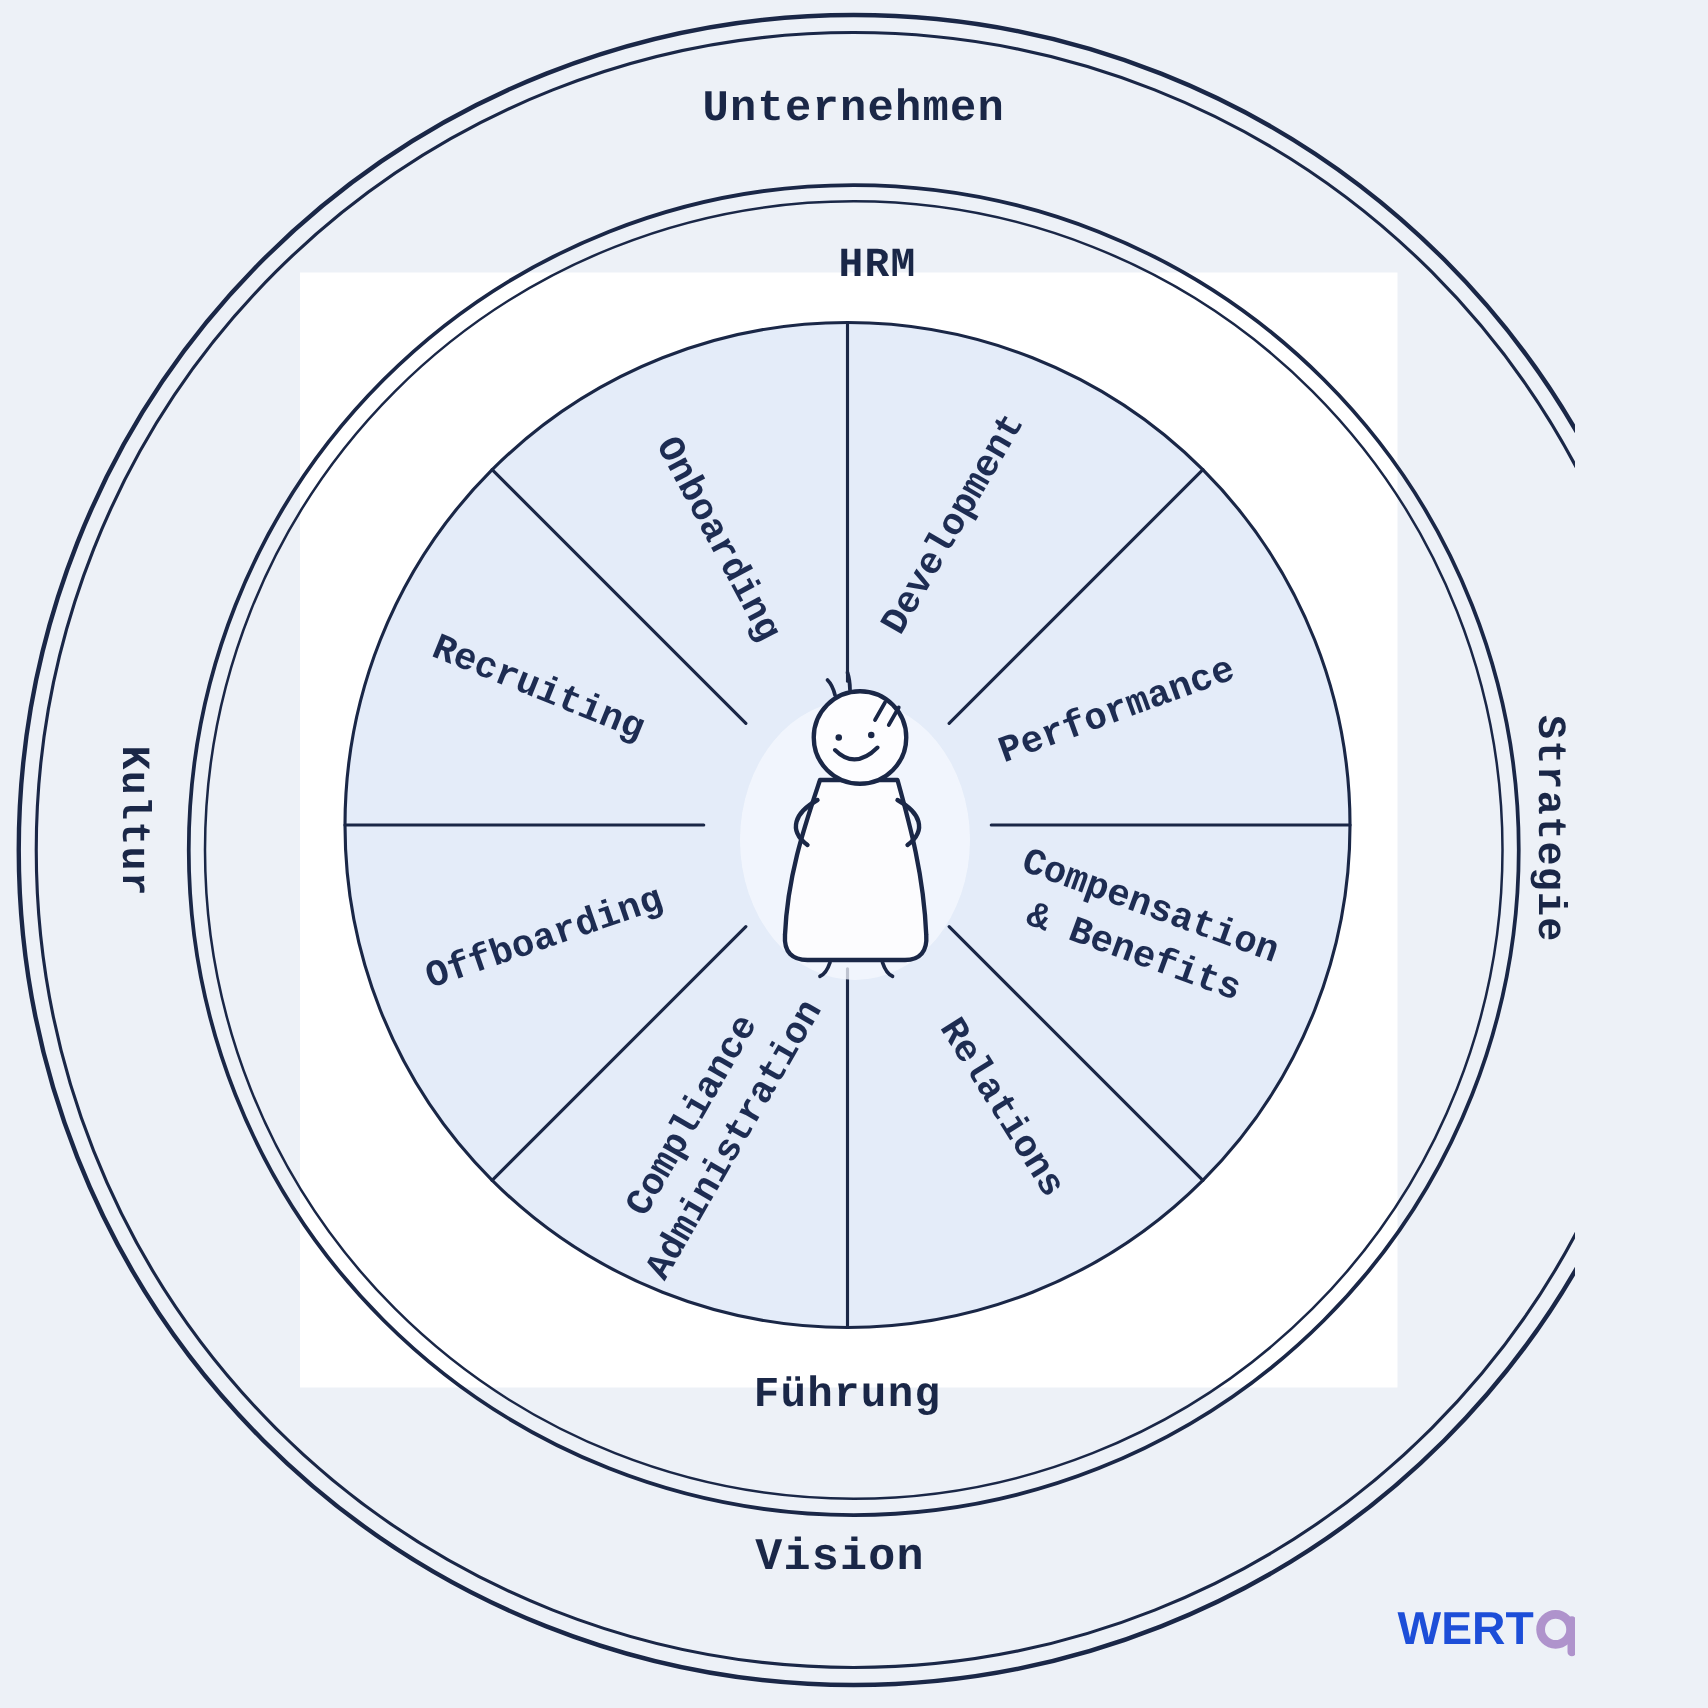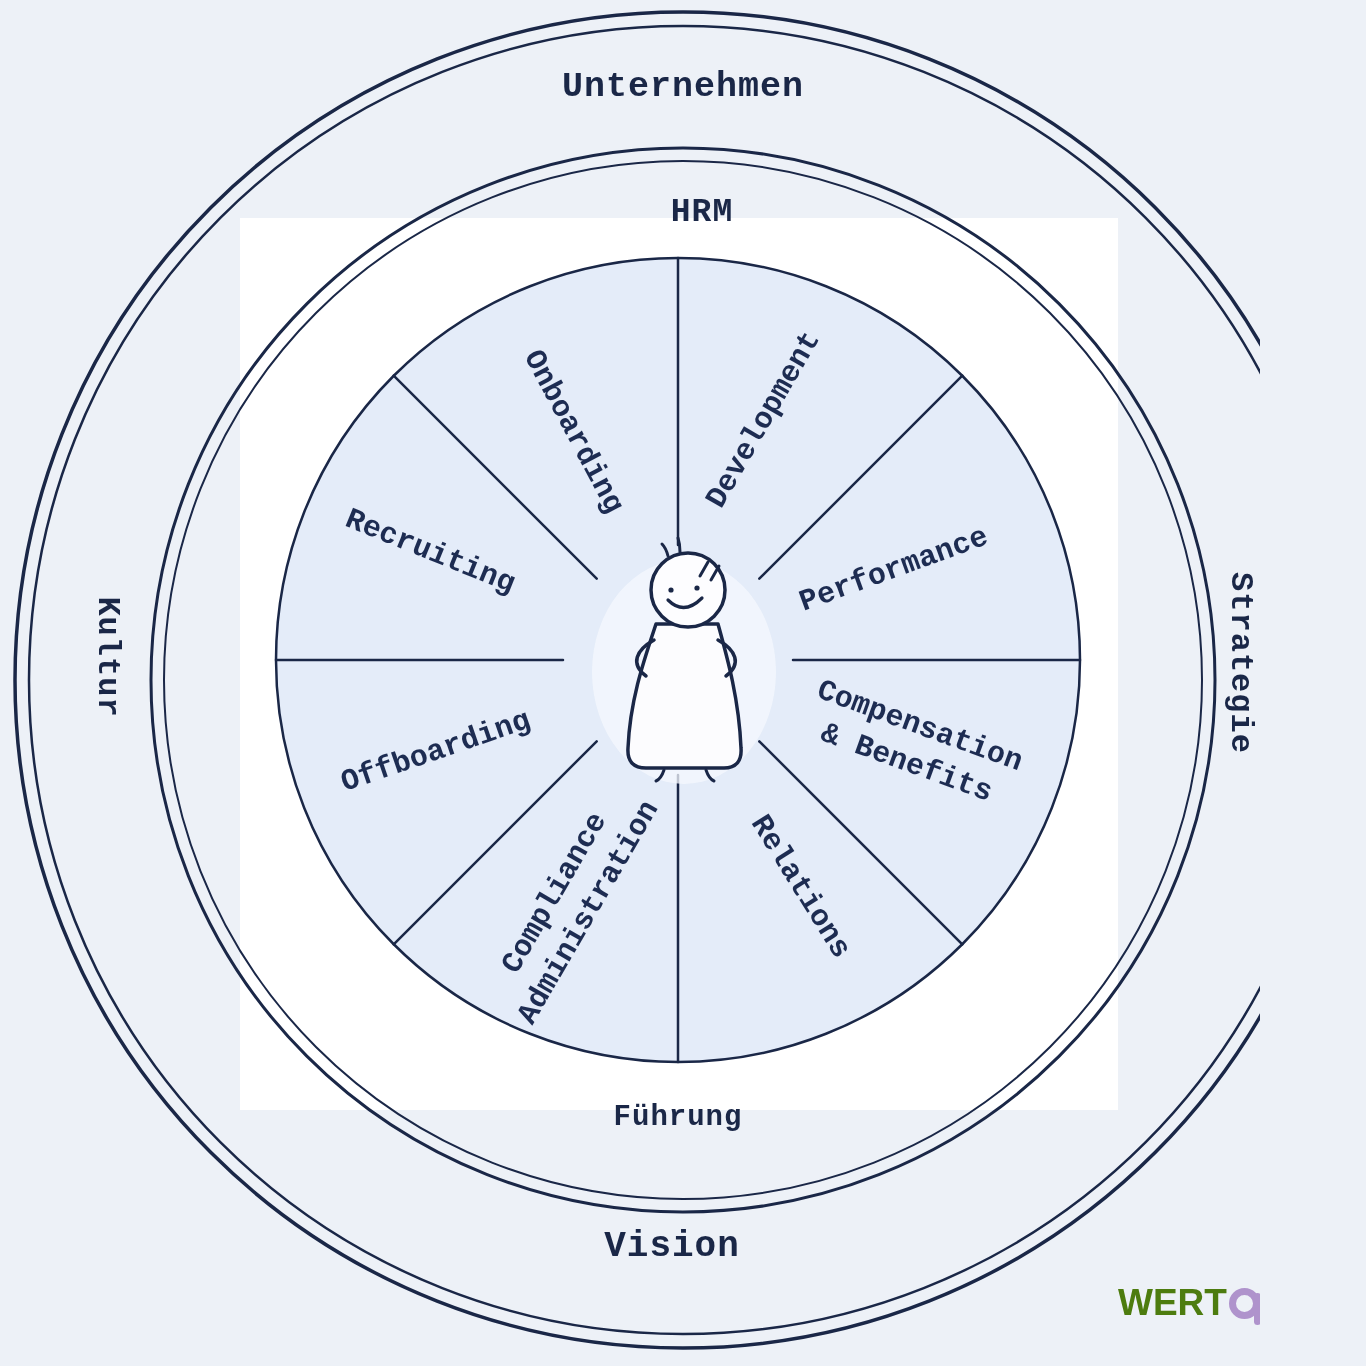--- a/index.html
+++ b/index.html
@@ -19,21 +19,21 @@
     font-weight:700;
     color:#1a2747;
     white-space:nowrap;
     transform:translate(-50%,-50%);
     letter-spacing:1px;
   }
   .lbl-unternehmen{left:683px;top:87px;font-size:35px;}
   .lbl-hrm{left:702px;top:212px;font-size:33px;}
   .lbl-kultur{left:107px;top:657px;font-size:32px;transform:translate(-50%,-50%) rotate(90deg);}
   .lbl-strategie{left:1240px;top:663px;font-size:32px;transform:translate(-50%,-50%) rotate(90deg);}
-  .lbl-fuehrung{left:678px;top:1117px;font-size:29px;}
+  .lbl-fuehrung{left:678px;top:1117px;font-size:34px;}
   .lbl-vision{left:672px;top:1246px;font-size:36px;}
 
   .seg{
     position:absolute;
     font-family:"Liberation Mono","DejaVu Sans Mono",monospace;
     font-weight:700;
     font-size:30px;
     color:#1d2c52;
     white-space:nowrap;
     text-align:center;
@@ -50,21 +50,21 @@
 
   .logo{
     position:absolute;
     left:1118px;top:1282px;
     display:flex;
     align-items:center;
     font-family:"Liberation Sans","DejaVu Sans",sans-serif;
     font-weight:800;
     font-size:37px;
     letter-spacing:0px;
-    color:#4d7c0f;
+    color:#1d4ed8;
   }
   .alpha{
     position:relative;
     display:inline-block;
     width:17px;height:17px;
     border:7px solid #af93cc;
     border-radius:50%;
     margin:0 9px 0 2px;
   }
   .alpha::after{

